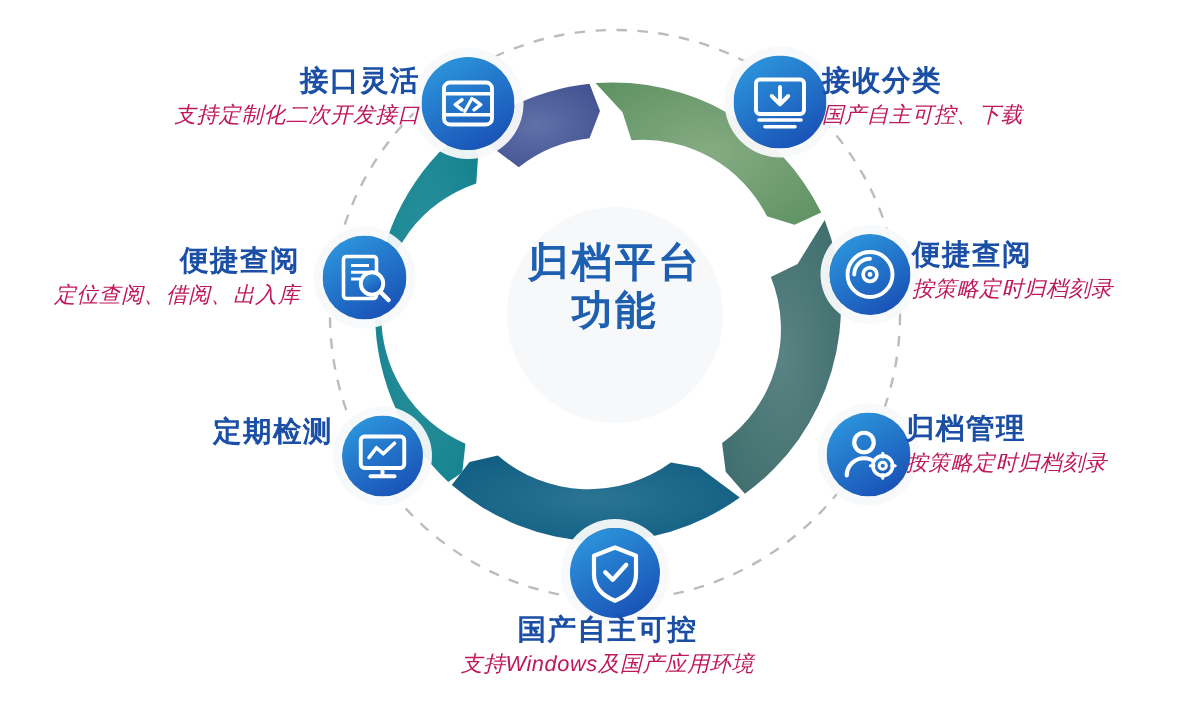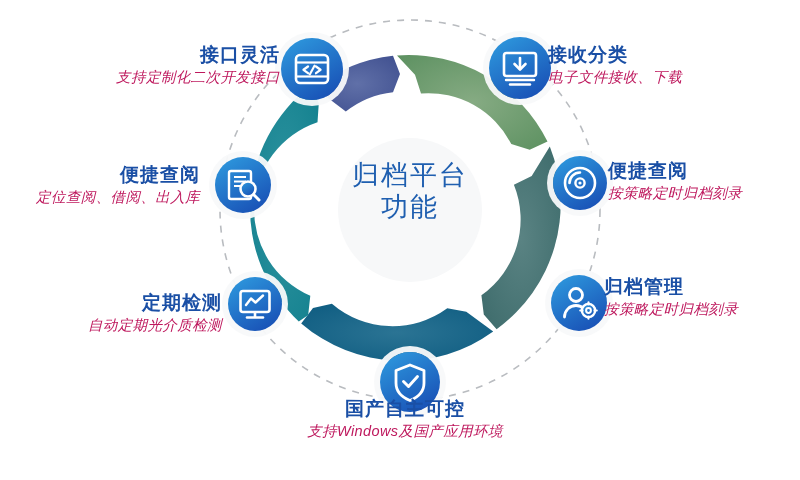--- a/index.html
+++ b/index.html
@@ -19,43 +19,43 @@
     font-size:19px;font-weight:bold;color:#1a4fa5;
     line-height:1.12;letter-spacing:1px;
   }
   .label .sub{
     font-size:14.5px;color:#be185d;line-height:1.2;margin-top:4px;
     letter-spacing:.4px;
     font-style:italic;
   }
   .label.right{text-align:right;}
   .label.left{text-align:left;}
-  .label.center{text-align:center;}
+  .label.center{text-align:center;margin-top:12px;}
 
   
   #lbl-interface{left:40px;top:44px;width:240px;}
   #lbl-receive  {left:548px;top:44px;width:250px;}
   #lbl-browse   {left:0px;  top:164px;width:200px;text-align:right;}
   #lbl-burn     {left:608px;top:160px;width:190px;}
-  #lbl-detect   {left:22px; top:292px;width:200px;}
+  #lbl-detect   {left:22px; top:278px;width:200px;}
   #lbl-manage   {left:604px;top:276px;width:196px;}
   #lbl-domestic {left:250px;top:398px;width:310px;}
 
   
   .badge{
     position:absolute;border-radius:50%;
     display:flex;align-items:center;justify-content:center;
     box-shadow:0 0 0 6px rgba(248,249,250,.95);
   }
   .badge svg{display:block;}
 
   .center-text{
     position:absolute;left:330px;top:160px;width:160px;
     text-align:center;line-height:1.18;
-    font-size:27px;font-weight:normal;letter-spacing:2px;
+    font-size:27px;font-weight:bold;letter-spacing:2px;
     color:#1f5fb0;
   }
   .center-text .l2{display:block;}
 </style>
 </head>
 <body>
 
 <div id="stage">
 
   <svg class="layer" viewBox="0 0 800 480">
@@ -223,36 +223,35 @@
     </svg>
   </div>
 
   <div class="label right" id="lbl-interface">
     <div class="title">接口灵活</div>
     <div class="sub">支持定制化二次开发接口</div>
   </div>
 
   <div class="label left" id="lbl-receive">
     <div class="title">接收分类</div>
-    <div class="sub">电子文件接收、下载</div>
+    <div class="sub">国产自主可控、下载</div>
   </div>
 
   <div class="label right" id="lbl-browse">
     <div class="title">便捷查阅</div>
     <div class="sub">定位查阅、借阅、出入库</div>
   </div>
 
   <div class="label left" id="lbl-burn">
     <div class="title">便捷查阅</div>
     <div class="sub">按策略定时归档刻录</div>
   </div>
 
   <div class="label right" id="lbl-detect">
     <div class="title">定期检测</div>
-    <div class="sub">自动定期光介质检测</div>
   </div>
 
   <div class="label left" id="lbl-manage">
     <div class="title">归档管理</div>
     <div class="sub">按策略定时归档刻录</div>
   </div>
 
   <div class="label center" id="lbl-domestic">
     <div class="title">国产自主可控</div>
     <div class="sub">支持Windows及国产应用环境</div>

